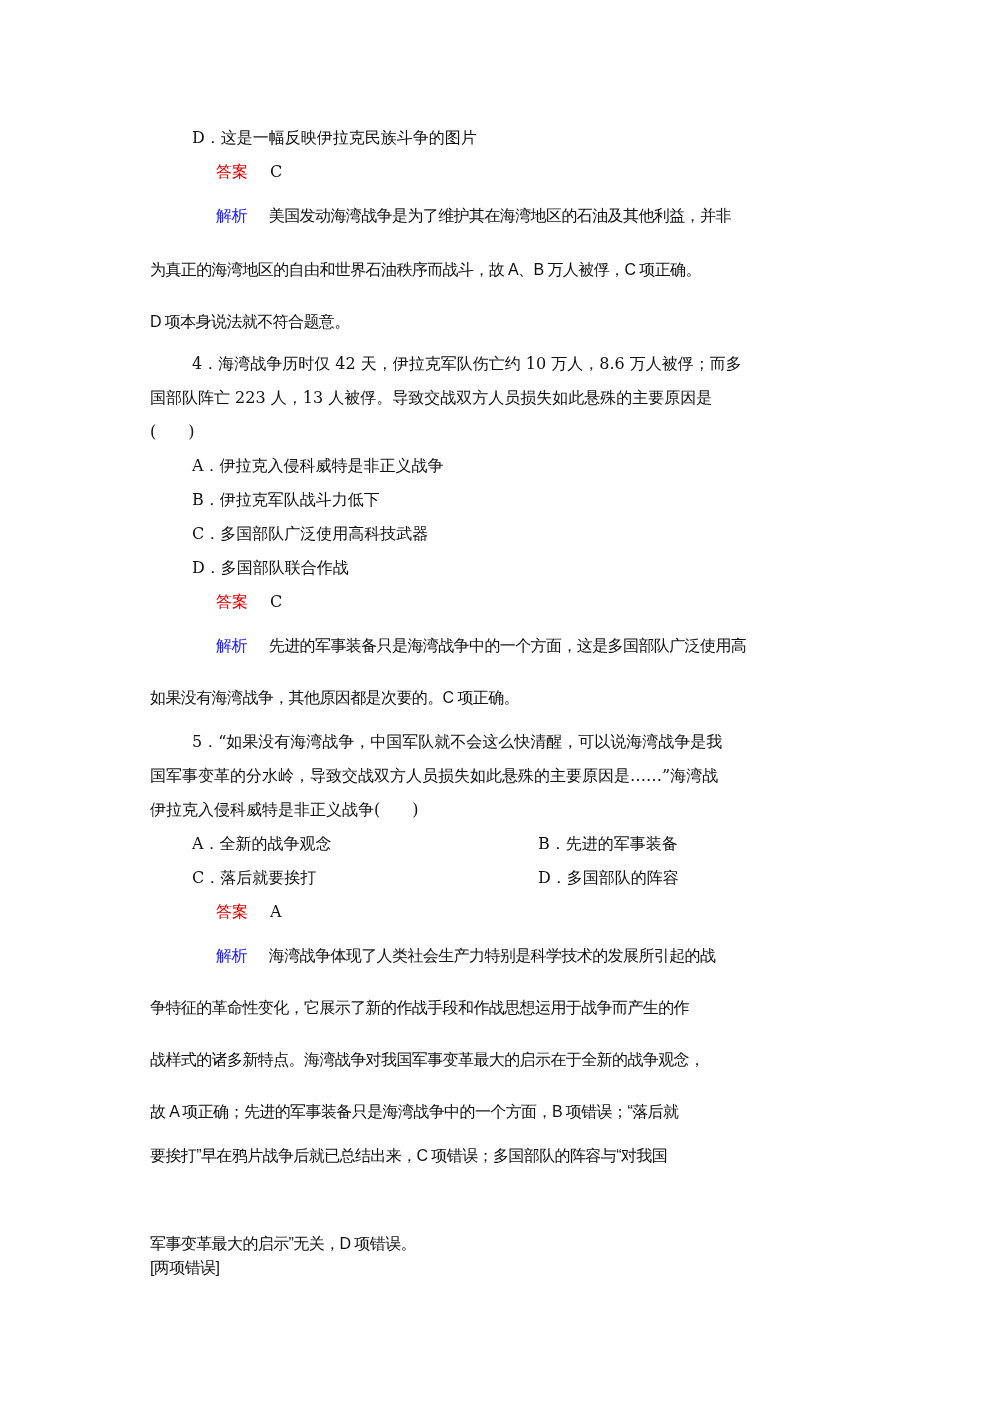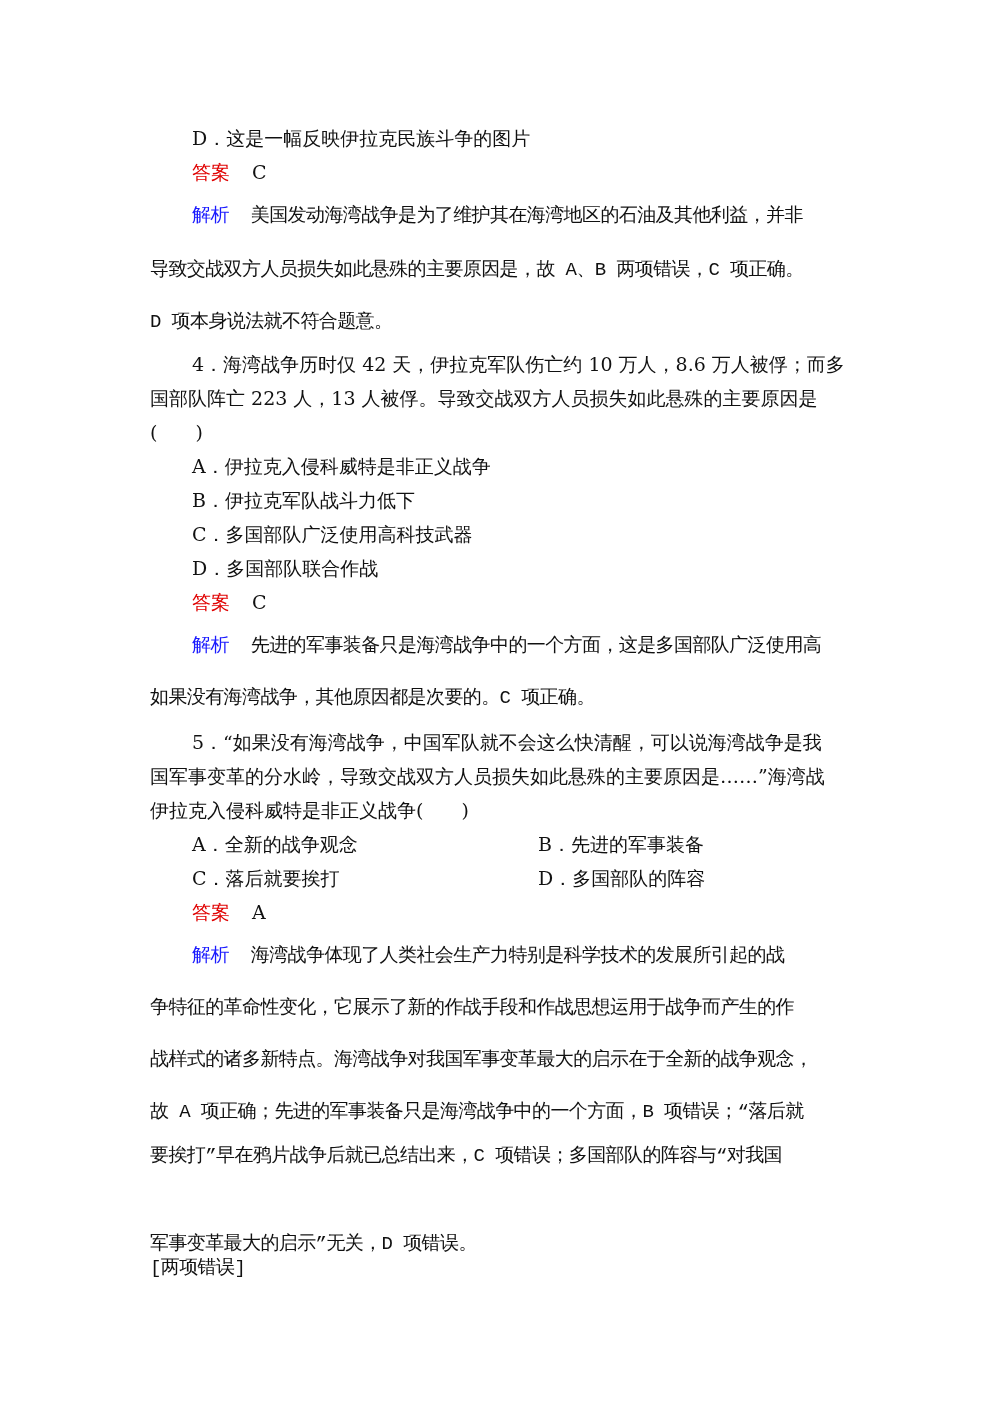--- a/index.html
+++ b/index.html
@@ -1,36 +1,36 @@
 <!DOCTYPE html>
 <html><head>
 <meta charset="utf-8">
 <style>
   html, body { margin: 0; padding: 0; background: #ffffff; }
   body { width: 1000px; height: 1414px; position: relative; overflow: hidden;
          font-family: "DejaVu Serif", "Liberation Serif", serif; color: #111; }
-  .line { position: absolute; left: 150px; font-size: 19px; white-space: nowrap; line-height: 24px; }
-  .sans { font-family: Liberation Mono, monospace; letter-spacing: -0.6px; }
+  .line { position: absolute; left: 150px; font-size: 16px; white-space: nowrap; line-height: 24px; }
+  .sans { font-family: Liberation Sans, sans-serif; letter-spacing: -0.6px; }
   .ind { left: 192px; }
   .red { color: #e00000; }
   .blue { color: #1a1aff; }
-  .lbl { margin-right: 22px; }
+  .lbl { margin-right: 22px; margin-left: 24px; }
   .opt2 { position: absolute; left: 538px; }
 </style>
 </head>
 <body>
 
 <div class="line ind" style="top:126px">D．这是一幅反映伊拉克民族斗争的图片</div>
 <div class="line ind" style="top:160px">
   <span class="red lbl">答案</span><span>C</span>
 </div>
 <div class="line ind sans" style="top:204px">
   <span class="blue lbl">解析</span><span>美国发动海湾战争是为了维护其在海湾地区的石油及其他利益，并非</span>
 </div>
-<div class="line sans" style="top:258px">导致交战双方人员损失如此悬殊的主要原因是，故 A、B 两项错误，C 项正确。</div>
+<div class="line sans" style="top:258px">为真正的海湾地区的自由和世界石油秩序而战斗，故 A、B 万人被俘，C 项正确。</div>
 <div class="line sans" style="top:310px">D 项本身说法就不符合题意。</div>
 
 <div class="line ind" style="top:352px">4．海湾战争历时仅 42 天，伊拉克军队伤亡约 10 万人，8.6 万人被俘；而多</div>
 <div class="line" style="top:386px">国部队阵亡 223 人，13 人被俘。导致交战双方人员损失如此悬殊的主要原因是</div>
 <div class="line" style="top:420px">(　　)</div>
 <div class="line ind" style="top:454px">A．伊拉克入侵科威特是非正义战争</div>
 <div class="line ind" style="top:488px">B．伊拉克军队战斗力低下</div>
 <div class="line ind" style="top:522px">C．多国部队广泛使用高科技武器</div>
 <div class="line ind" style="top:556px">D．多国部队联合作战</div>
 <div class="line ind" style="top:590px">

